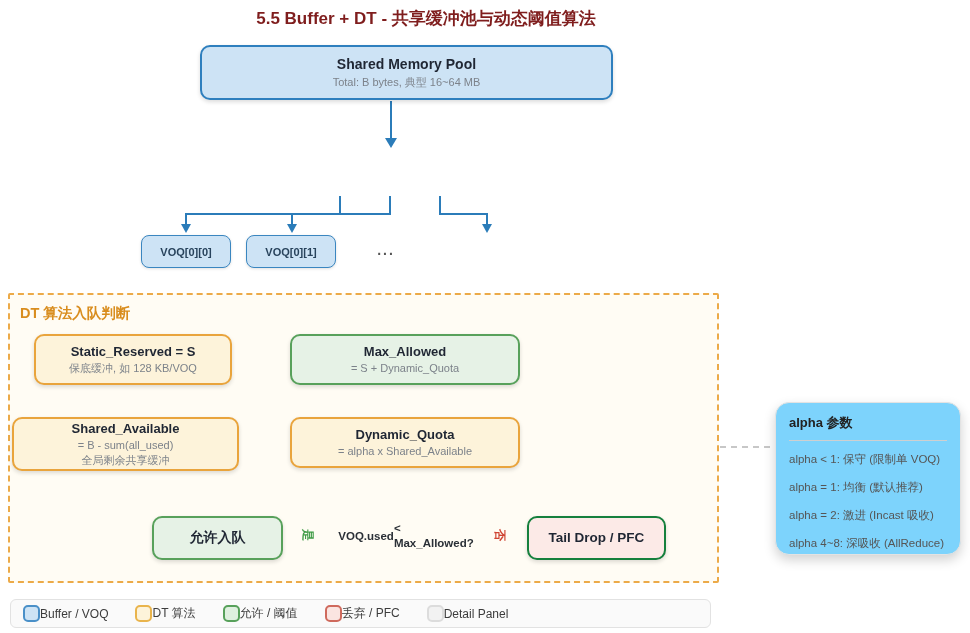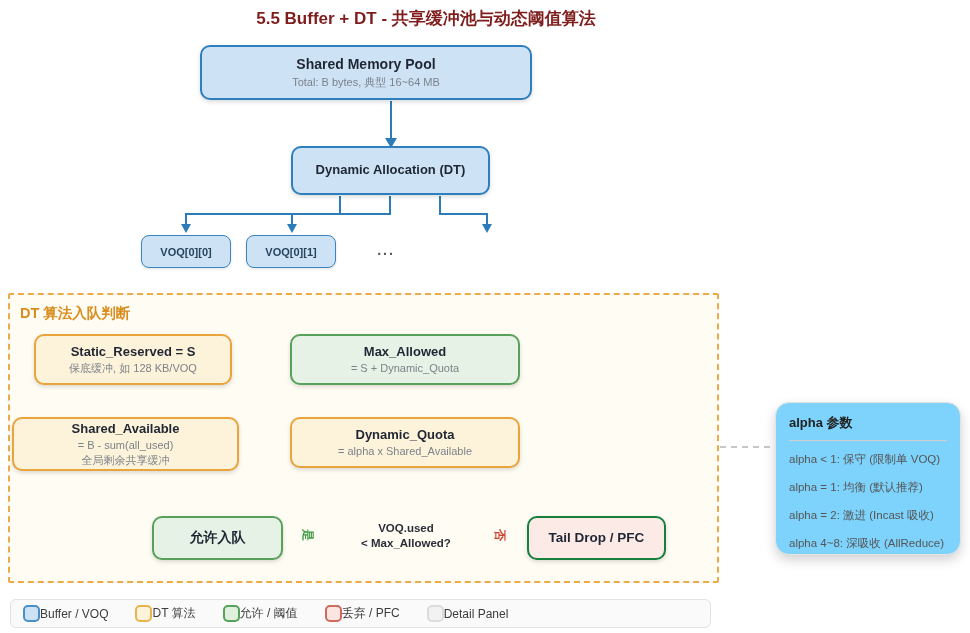--- a/index.html
+++ b/index.html
@@ -28,21 +28,21 @@
   #ellipsis{position:absolute;left:366px;top:242px;width:40px;text-align:center;
        font-size:14px;font-weight:bold;color:#555;letter-spacing:2px;}
 
   
   #dt-panel{position:absolute;left:8px;top:293px;width:711px;height:290px;
        box-sizing:border-box;border:2px dashed #ecaa48;background:#fffcf4;border-radius:2px;}
   #dt-panel-title{position:absolute;left:10px;top:9px;font-size:14.5px;font-weight:bold;color:#d98d1e;}
 
   
   #decision-text{position:absolute;left:339px;top:513px;width:134px;height:46px;
-       display:flex;flex-direction:column;align-items:center;justify-content:center;
+       display:flex;flex-direction:row;align-items:center;justify-content:center;
        font-size:11.5px;font-weight:bold;color:#2a2f36;line-height:1.3;}
 
   
   .edge-label{position:absolute;font-size:12px;font-weight:bold;
        transform:rotate(90deg);background:rgba(255,252,244,.9);padding:0 1px;line-height:1;}
   #label-yes{left:301px;top:529px;color:#3f9b45;}
   #label-no{left:493px;top:529px;color:#cf4331;}
 
   
   #alpha-panel{position:absolute;left:775px;top:402px;width:186px;height:153px;
@@ -116,28 +116,25 @@
     </g>
     <g fill="#cf4331">
       <polygon points="517,530 517,542 527,536"></polygon>
     </g>
 
     <polygon points="406,507 473,536 406,565 339,536" fill="#fdf6e0" stroke="#e9a43c" stroke-width="2" stroke-linejoin="round"></polygon>
   </svg>
 
   <div id="page-title">5.5 Buffer + DT - 共享缓冲池与动态阈值算法</div>
 
-  <div class="box blue" style="left:200px;top:45px;width:332px;height:55px;">
+  <div class="box blue" style="left:200px;top:45px;width:413px;height:55px;">
     <div class="t" style="font-size:14px;">Shared Memory Pool</div>
     <div class="s">Total: B bytes, 典型 16~64 MB</div>
   </div>
 
-  <div class="box blue" style="left:291px;top:146px;width:199px;height:49px;">
-    <div class="t">Dynamic Allocation (DT)</div>
-  </div>
 
   <div class="voq" style="left:141px;top:235px;width:90px;height:33px;">VOQ[0][0]</div>
   <div class="voq" style="left:246px;top:235px;width:90px;height:33px;">VOQ[0][1]</div>
   <div id="ellipsis">...</div>
 
   <div id="dt-panel">
     <div id="dt-panel-title">DT 算法入队判断</div>
   </div>
 
   <div class="box orange" style="left:34px;top:334px;width:198px;height:51px;">

